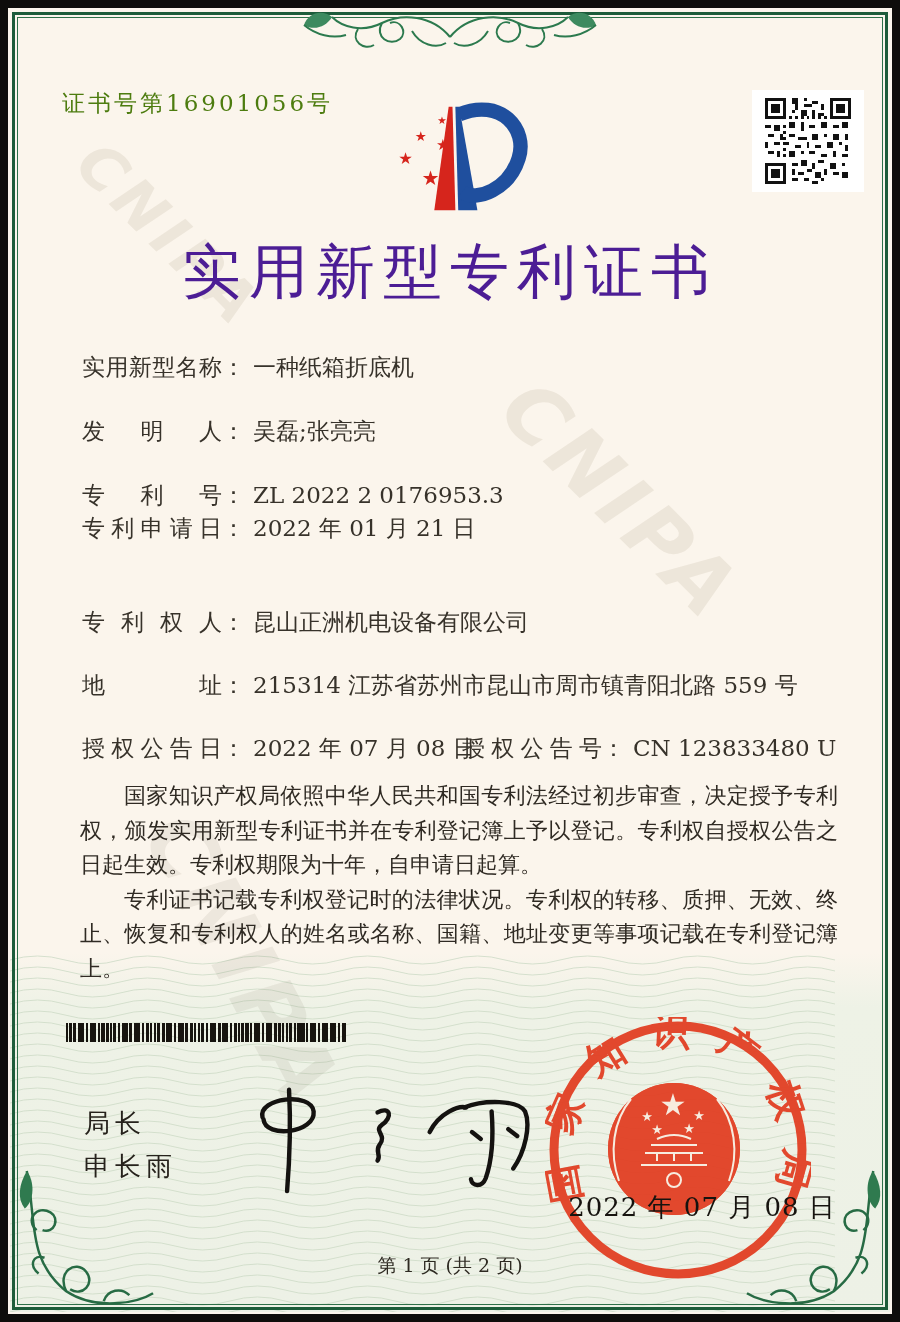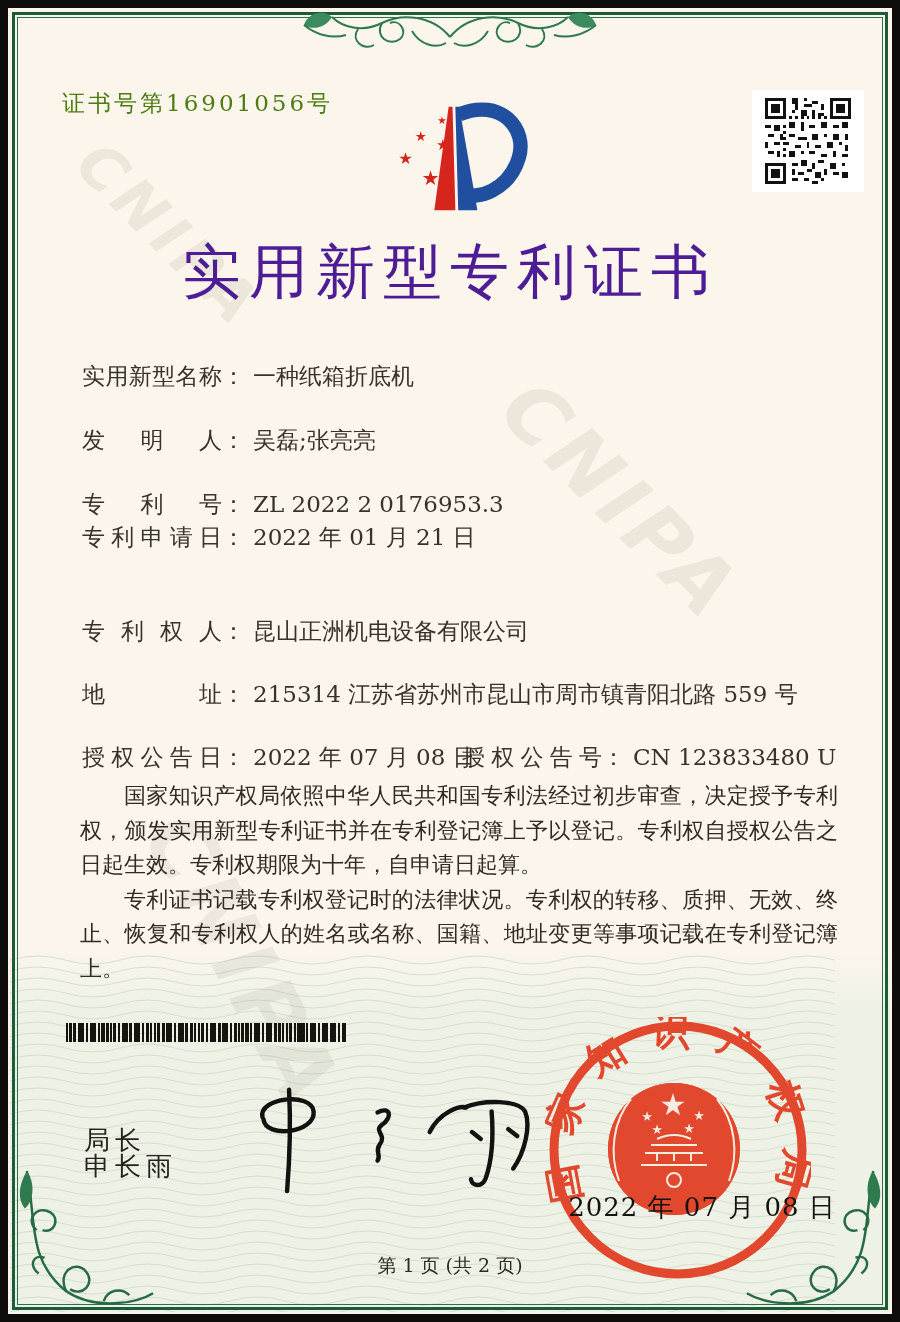--- a/index.html
+++ b/index.html
@@ -27,37 +27,37 @@
   
   .cert-no{position:absolute; left:62px; top:88px; font-size:23px; letter-spacing:3px; color:#4d7c0f; z-index:3;}
   .logo{position:absolute; left:350px; top:97px; width:182px; height:120px; z-index:3;}
   .qr-patch{position:absolute; left:752px; top:90px; width:112px; height:102px; background:#ffffff; z-index:3;
             display:flex; align-items:center; justify-content:center;}
   .qr-patch svg{width:86px; height:86px;}
   .title{position:absolute; left:0; right:0; top:233px; text-align:center; font-size:59px; font-weight:normal;
          letter-spacing:8px; color:#4c1d95; z-index:3;}
   
   .frow{position:absolute; left:82px; font-size:23px; color:#37322a; z-index:3; white-space:nowrap;}
-  .flabel{display:inline-block; width:140px; text-align:justify; text-align-last:justify; vertical-align:bottom;margin-top:9px;}
+  .flabel{display:inline-block; width:140px; text-align:justify; text-align-last:justify; vertical-align:bottom;}
   .fcolon{display:inline-block; margin-right:8px;}
   .grant-right{position:absolute; left:380px; top:0; white-space:nowrap;}
   
   .body-text{position:absolute; left:80px; right:62px; top:779px; z-index:3;
              font-size:22px; line-height:34.5px; color:#2f2a23; text-align:justify;}
   .body-text p{margin:0; text-indent:2em;}
   
   .barcode{position:absolute; left:66px; top:1023px; width:280px; height:19px; z-index:3;
     background:
       repeating-linear-gradient(90deg,#17140f 0 2px,rgba(0,0,0,0) 2px 4px),
       repeating-linear-gradient(90deg,#17140f 0 1px,rgba(0,0,0,0) 1px 7px),
       repeating-linear-gradient(90deg,rgba(0,0,0,0) 0 3px,#17140f 3px 6px,rgba(0,0,0,0) 6px 11px);}
   
   .signer{position:absolute; left:84px; z-index:3; font-family:"DejaVu Sans","Liberation Sans",sans-serif;
           font-size:26px; letter-spacing:5px; color:#26221c;}
-  .signer-title{top:1106px;margin-top:17px;}
+  .signer-title{top:1106px;}
   .signer-name{top:1149px;}
   .signature{position:absolute; left:218px; top:1078px; width:325px; height:118px; z-index:6;}
   
   .seal{position:absolute; left:545px; top:1017px; width:266px; height:266px; z-index:5; opacity:.93;}
   .seal-date{position:absolute; left:552px; top:1190px; width:300px; text-align:center; z-index:7;
              font-size:26px; letter-spacing:1px; color:#16130f;}
   .footer{position:absolute; left:0; right:0; top:1253px; text-align:center; font-size:19px; color:#2e2a22; z-index:3;}
   
   .orn-top{position:absolute; left:280px; top:5px; width:340px; height:56px; z-index:4;}
   .orn-bl{position:absolute; left:9px; top:1163px; width:148px; height:148px; z-index:4;}

